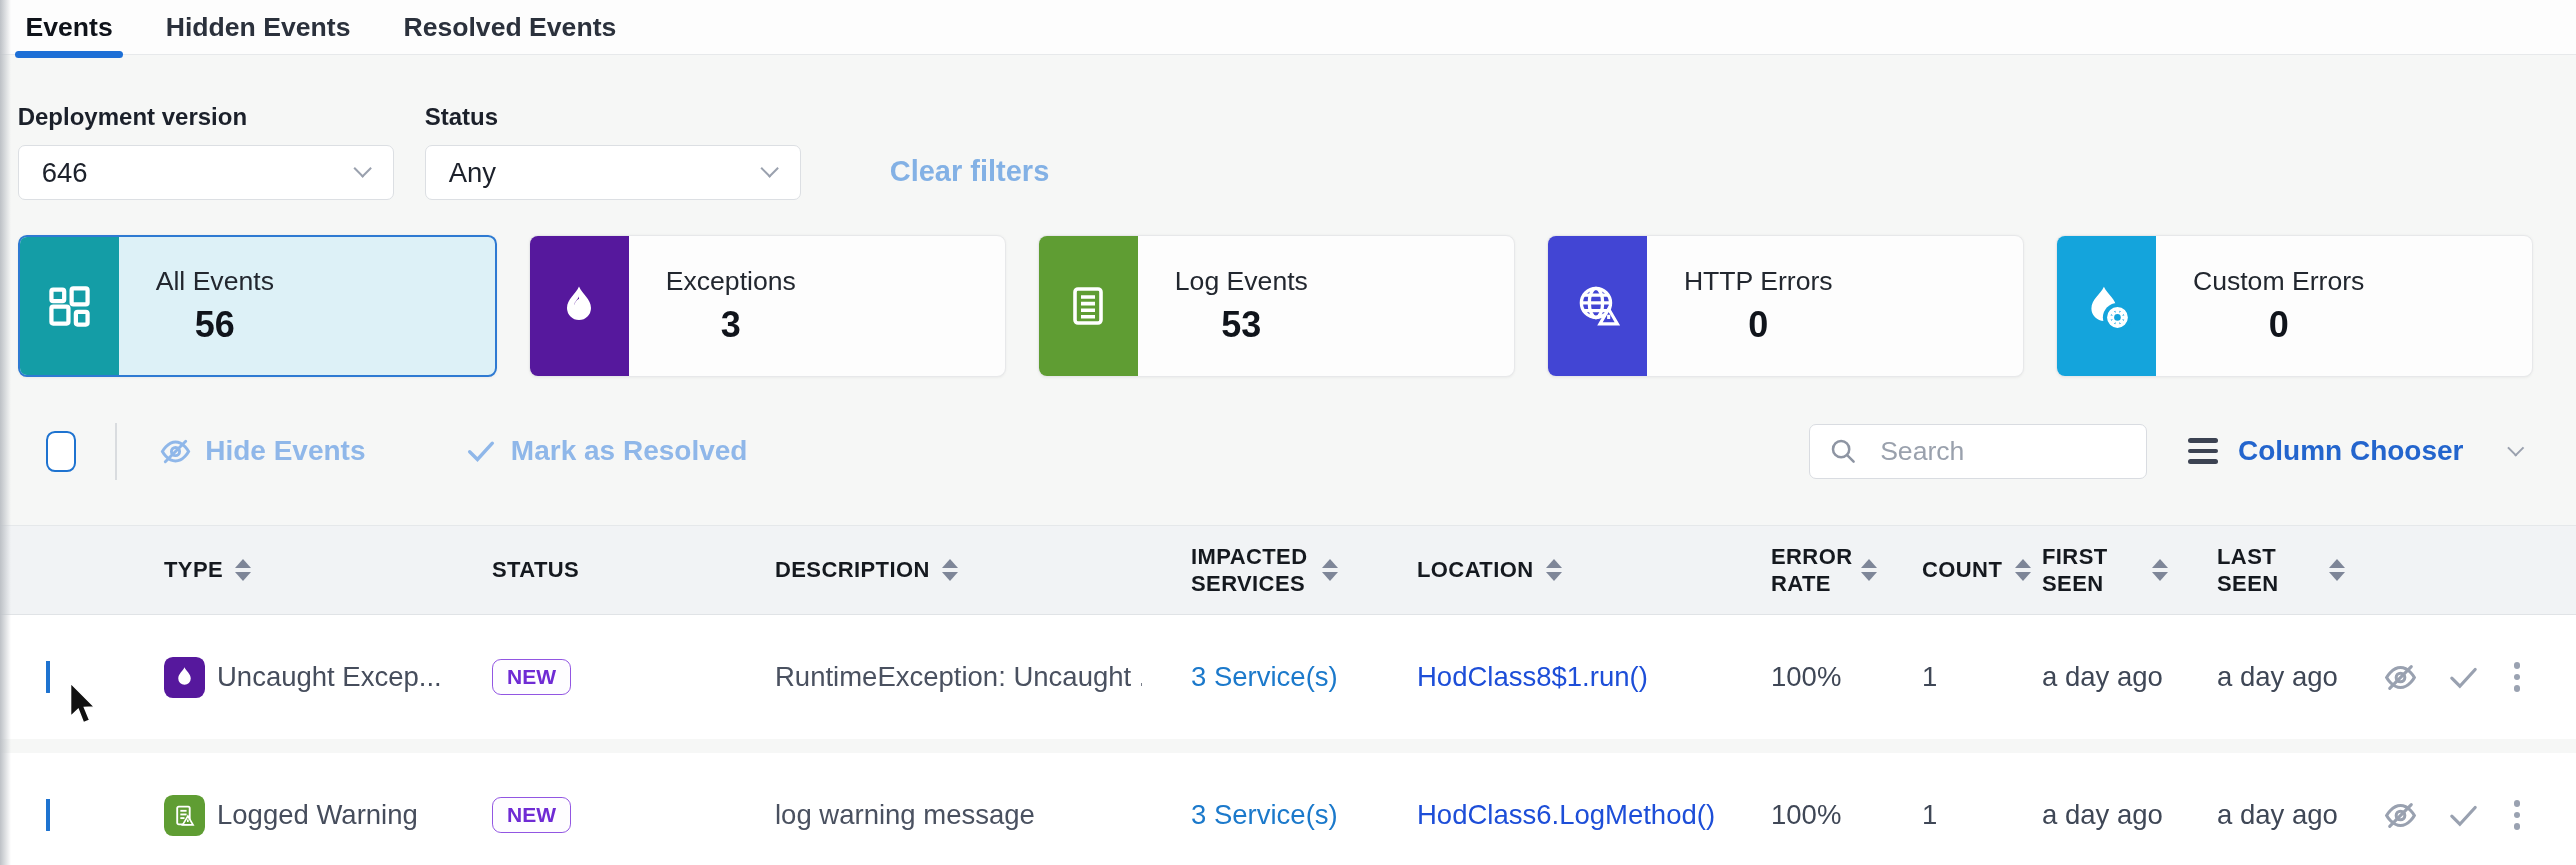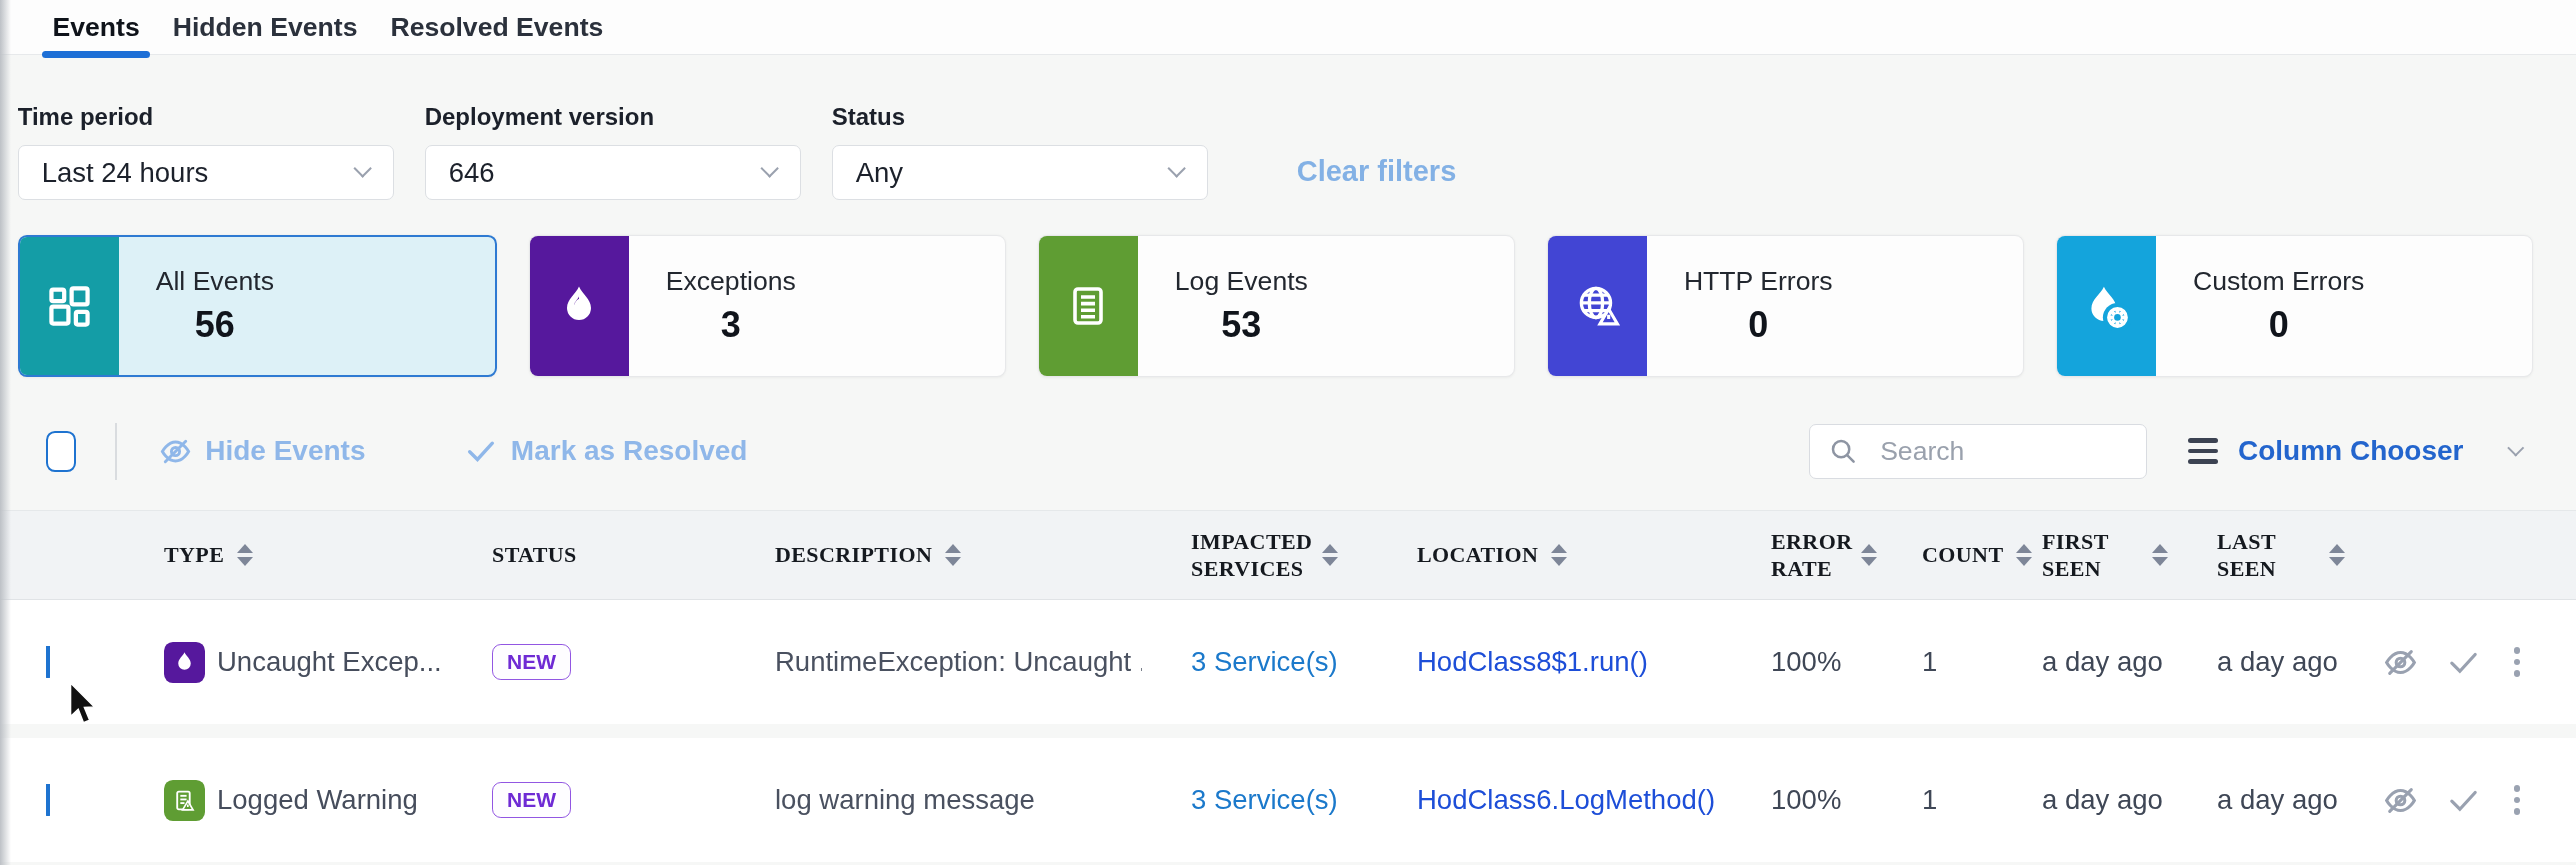--- a/index.html
+++ b/index.html
@@ -4,21 +4,21 @@
 <style>
   *{box-sizing:border-box}
   html,body{margin:0;padding:0}
   body{width:2576px;height:865px;overflow:hidden;position:relative;
        font-family:"Liberation Sans",sans-serif;background:#f6f7f6;}
   .edge-strip{position:absolute;left:0;top:0;bottom:0;width:10.6px;z-index:60;
        background:linear-gradient(to right,#bdc1c6,rgba(246,247,246,0));}
 
   
   .tabbar{height:55px;background:#fdfdfd;border-bottom:1.8px solid #e7e9eb;
-          display:flex;align-items:stretch;padding-left:49px;gap:26px;}
+          display:flex;align-items:stretch;padding-left:22px;gap:46px;}
   .tab{font-size:26.6px;font-weight:600;color:#2b313c;display:flex;align-items:center;
        position:relative;padding:0 3.5px;}
   .tab.active{font-weight:700;color:#0f131a;}
   .tab.active::after{content:"";position:absolute;left:-7px;right:-7px;bottom:-4.4px;
        height:7px;border-radius:5.3px;background:#1d6fd6;}
 
   
   .filters{display:flex;align-items:flex-end;margin:48px 17.7px 0 17.7px;}
   .fgroup{width:376px;margin-right:31px;}
   .flabel{font-size:24px;font-weight:700;color:#1b202a;margin-bottom:14px;}
@@ -53,22 +53,22 @@
   .searchbox input::placeholder{color:#9aa1ad;}
   .colchooser{display:flex;align-items:center;margin-left:41px;}
   .burger{display:flex;flex-direction:column;gap:6.2px;margin-right:19.5px;}
   .burger i{width:30px;height:4.4px;background:#3c4352;border-radius:2.7px;}
   .colchooser-label{font-size:28px;font-weight:600;color:#2365cd;}
   .colchooser .chev{margin-left:46px;width:11.5px;height:11.5px;border-width:2.7px;}
 
   
   .grid{display:grid;grid-template-columns:115px 328px 283px 416px 226px 354px 151px 120px 175px 177px 1fr;
         align-items:center;}
-  .thead{margin-top:28px;height:90px;background:#f1f3f5;
-         border-top:0.9px solid #e5e8ea;border-bottom:0.9px solid #e0e3e6;font-family:Liberation Serif, serif;}
+  .thead{margin-top:43px;height:90px;background:#f1f3f5;
+         border-top:0.9px solid #e5e8ea;border-bottom:0.9px solid #e0e3e6;}
   .th{padding-left:49px;display:flex;align-items:center;gap:12.4px;
       font-size:22px;font-weight:700;color:#15191f;letter-spacing:0.4px;line-height:1.25;}
   .th .wrapcap-imp{display:inline-block;width:119px;}
   .th .wrapcap-err{display:inline-block;width:78px;}
   .sort{display:inline-flex;flex-direction:column;gap:4.4px;flex:0 0 auto;}
   .sort i{display:block;width:0;height:0;border-left:8px solid transparent;border-right:8px solid transparent;}
   .sort .up{border-bottom:9.7px solid #7e8698;}
   .sort .dn{border-top:9.7px solid #7e8698;}
 
   .trow{height:124px;background:#fff;}
@@ -96,27 +96,20 @@
 <div class="edge-strip"></div>
 
 <div class="tabbar">
   <div class="tab active">Events</div>
   <div class="tab">Hidden Events</div>
   <div class="tab">Resolved Events</div>
 </div>
 
 <div class="filters">
   <div class="fgroup">
-    <div class="flabel">Time period</div>
-    <div class="fselect">
-      <span>Last 24 hours</span>
-      <span class="chev"></span>
-    </div>
-  </div>
-  <div class="fgroup">
     <div class="flabel">Deployment version</div>
     <div class="fselect">
       <span>646</span>
       <span class="chev"></span>
     </div>
   </div>
   <div class="fgroup">
     <div class="flabel">Status</div>
     <div class="fselect">
       <span>Any</span>

